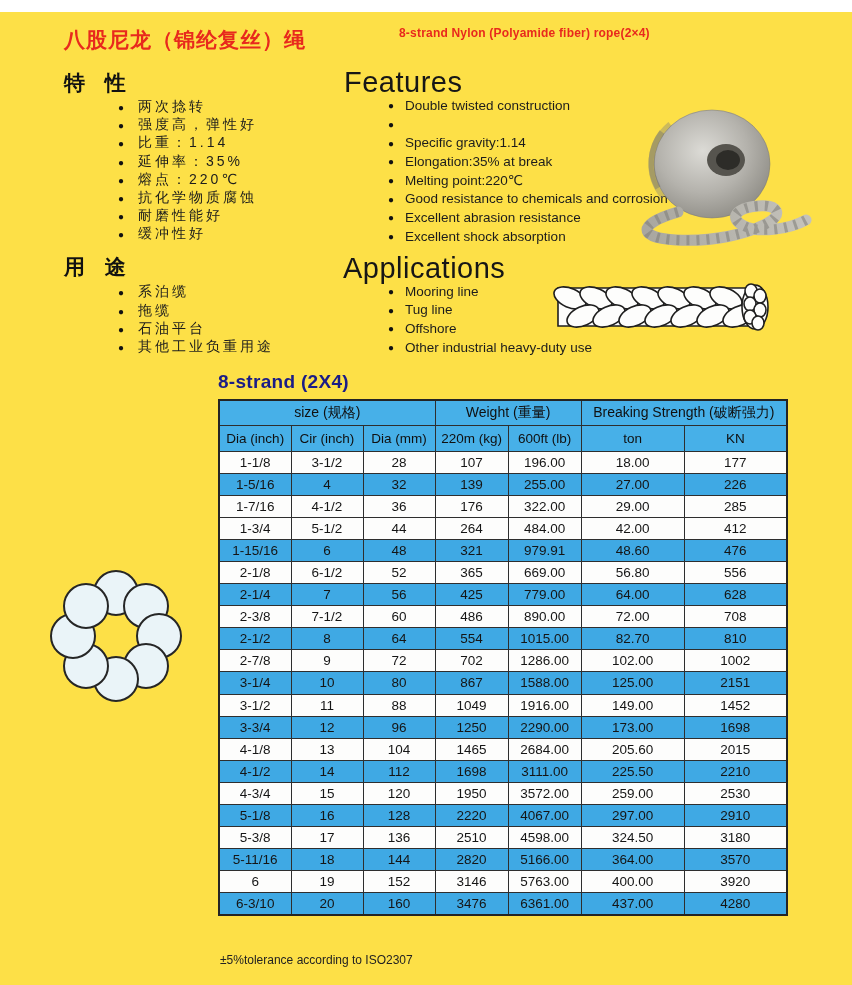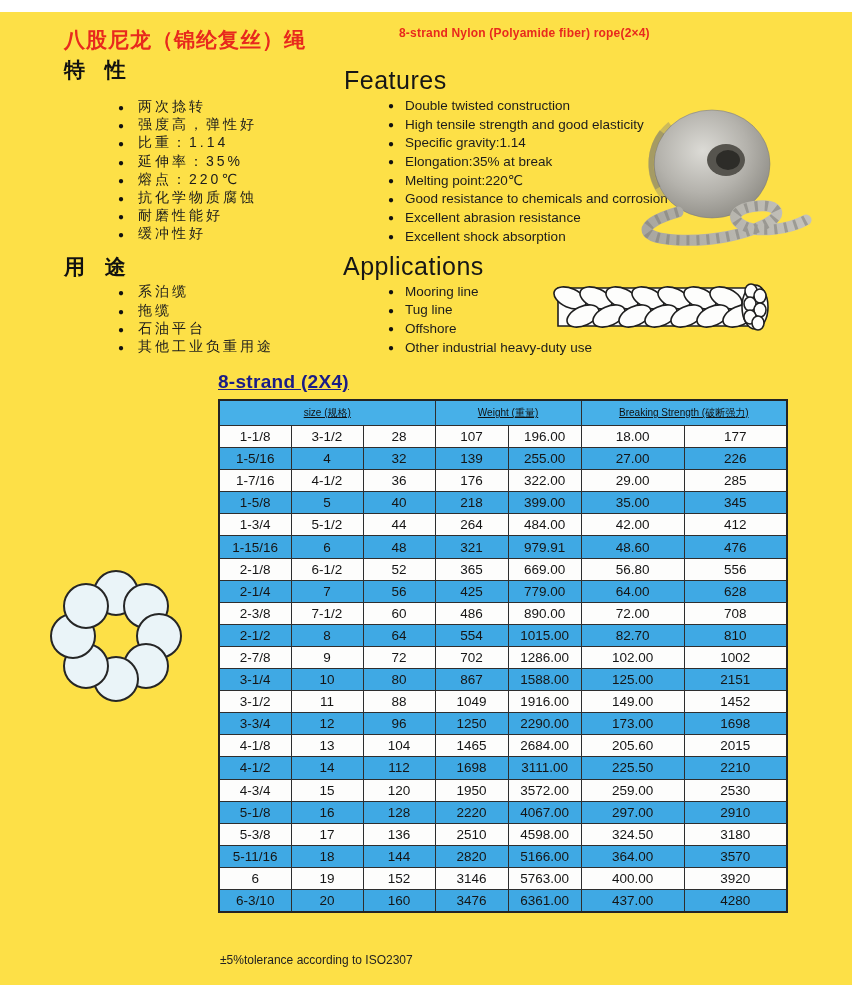--- a/index.html
+++ b/index.html
@@ -11,22 +11,22 @@
     color:#1c1c1c;
   }
   .abs { position:absolute; }
 
   
   .title-zh { left:64px; top:14px; font-size:21px; font-weight:bold; color:var(--accent-red); letter-spacing:1px; }
   .title-en { left:399px; top:14px; font-size:12px; font-weight:bold; color:var(--accent-red); letter-spacing:0.2px; }
 
   
   .h-zh { font-size:21px; font-weight:bold; letter-spacing:7px; color:#111; }
-  .h-en { font-size:25px; color:#161616; letter-spacing:0.5px; }
-  .feat-h-zh { left:64px; top:44px; }
+  .h-en { font-size:29px; color:#161616; letter-spacing:0.5px; }
+  .feat-h-zh { left:64px; top:57px; }
   .feat-h-en { left:344px; top:54px; }
   .app-h-zh  { left:64px; top:241px;text-align:center; }
   .app-h-en  { left:343px; top:240px; }
 
   
   ul.blist { list-style:none; }
   ul.blist li { display:flex; align-items:center; white-space:nowrap; }
   ul.blist .bullet { font-size:10px; margin-right:11px; position:relative; top:0.5px; color:#111; }
   .feat-ul-zh { left:118px; top:86px; }
   .feat-ul-zh li { height:18.2px; font-size:14px; letter-spacing:3px; }
@@ -36,30 +36,30 @@
   .app-ul-zh li { height:18.4px; font-size:14px; letter-spacing:3px; }
   .app-ul-en { left:388px; top:270px; }
   .app-ul-en li { height:18.6px; font-size:13.5px; }
 
   
   .coil-img  { left:618px; top:90px; }
   .braid-img { left:552px; top:266px; }
   .cross-img { left:50px; top:554px; }
 
   
-  .tbl-title { left:218px; top:359px; font-size:19px; font-weight:bold; color:var(--title-navy); letter-spacing:0.3px;text-decoration:underline; }
+  .tbl-title { left:218px; top:359px; font-size:19px; font-weight:bold; color:var(--title-navy); letter-spacing:0.3px; }
   .tbl-wrap  { left:218px; top:387px; }
   table.spec { border-collapse:collapse; table-layout:fixed; width:568px; border:2.5px solid #242424; }
   table.spec th, table.spec td {
     border:1.6px solid var(--border-dark);
     text-align:center; vertical-align:middle;
     font-weight:normal; overflow:hidden;
   }
   table.spec thead th { background:var(--header-blue); font-size:13.5px; height:25.5px; color:#101010; }
-  table.spec thead tr.grp th { font-size:10px;text-decoration:underline; }
+  table.spec thead tr.grp th { font-size:14px; }
   table.spec tbody td { font-size:13.5px; height:22.1px; background:#fdfdfc; color:#151515; }
   table.spec tbody tr.blue td { background:var(--row-blue); }
   .footnote { left:220px; top:941px; font-size:12px; color:#222; }
 </style>
 </head>
 <body>
 
 <div class="page">
 
   <div class="abs title-zh">八股尼龙（锦纶复丝）绳</div>
@@ -101,21 +101,20 @@
         <span>缓冲性好</span>
       </li>
     </ul>
   <ul class="abs blist feat-ul-en">
       <li>
         <span class="bullet">●</span>
         <span>Double twisted construction</span>
       </li>
       <li>
         <span class="bullet">●</span>
-        <span>High tensile strength and good elasticity</span>
       </li>
       <li>
         <span class="bullet">●</span>
         <span>Specific gravity:1.14</span>
       </li>
       <li>
         <span class="bullet">●</span>
         <span>Elongation:35% at break</span>
       </li>
       <li>
@@ -250,20 +249,29 @@
           <col style="width: 73px;">
           <col style="width: 103px;">
           <col style="width: 103px;">
         </colgroup>
       <thead>
           <tr class="grp">
             <th colspan="3">size (规格)</th>
             <th colspan="2">Weight (重量)</th>
             <th colspan="2">Breaking Strength (破断强力)</th>
           </tr>
+          <tr>
+            <th>Dia (inch)</th>
+            <th>Cir (inch)</th>
+            <th>Dia (mm)</th>
+            <th>220m (kg)</th>
+            <th>600ft (lb)</th>
+            <th>ton</th>
+            <th>KN</th>
+          </tr>
         </thead>
       <tbody>
           <tr>
             <td>1-1/8</td>
             <td>3-1/2</td>
             <td>28</td>
             <td>107</td>
             <td>196.00</td>
             <td>18.00</td>
             <td>177</td>
@@ -279,29 +287,20 @@
           </tr>
           <tr>
             <td>1-7/16</td>
             <td>4-1/2</td>
             <td>36</td>
             <td>176</td>
             <td>322.00</td>
             <td>29.00</td>
             <td>285</td>
           </tr>
-          <tr class="blue">
-            <td>1-5/8</td>
-            <td>5</td>
-            <td>40</td>
-            <td>218</td>
-            <td>399.00</td>
-            <td>35.00</td>
-            <td>345</td>
-          </tr>
           <tr>
             <td>1-3/4</td>
             <td>5-1/2</td>
             <td>44</td>
             <td>264</td>
             <td>484.00</td>
             <td>42.00</td>
             <td>412</td>
           </tr>
           <tr class="blue">

